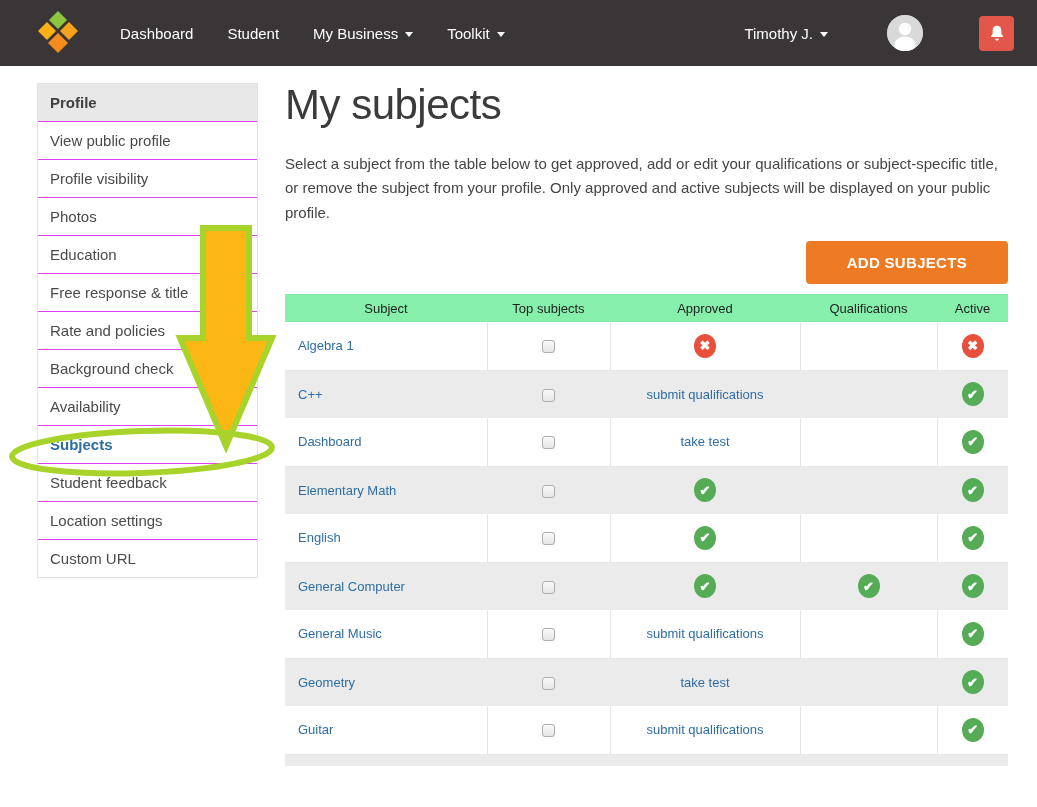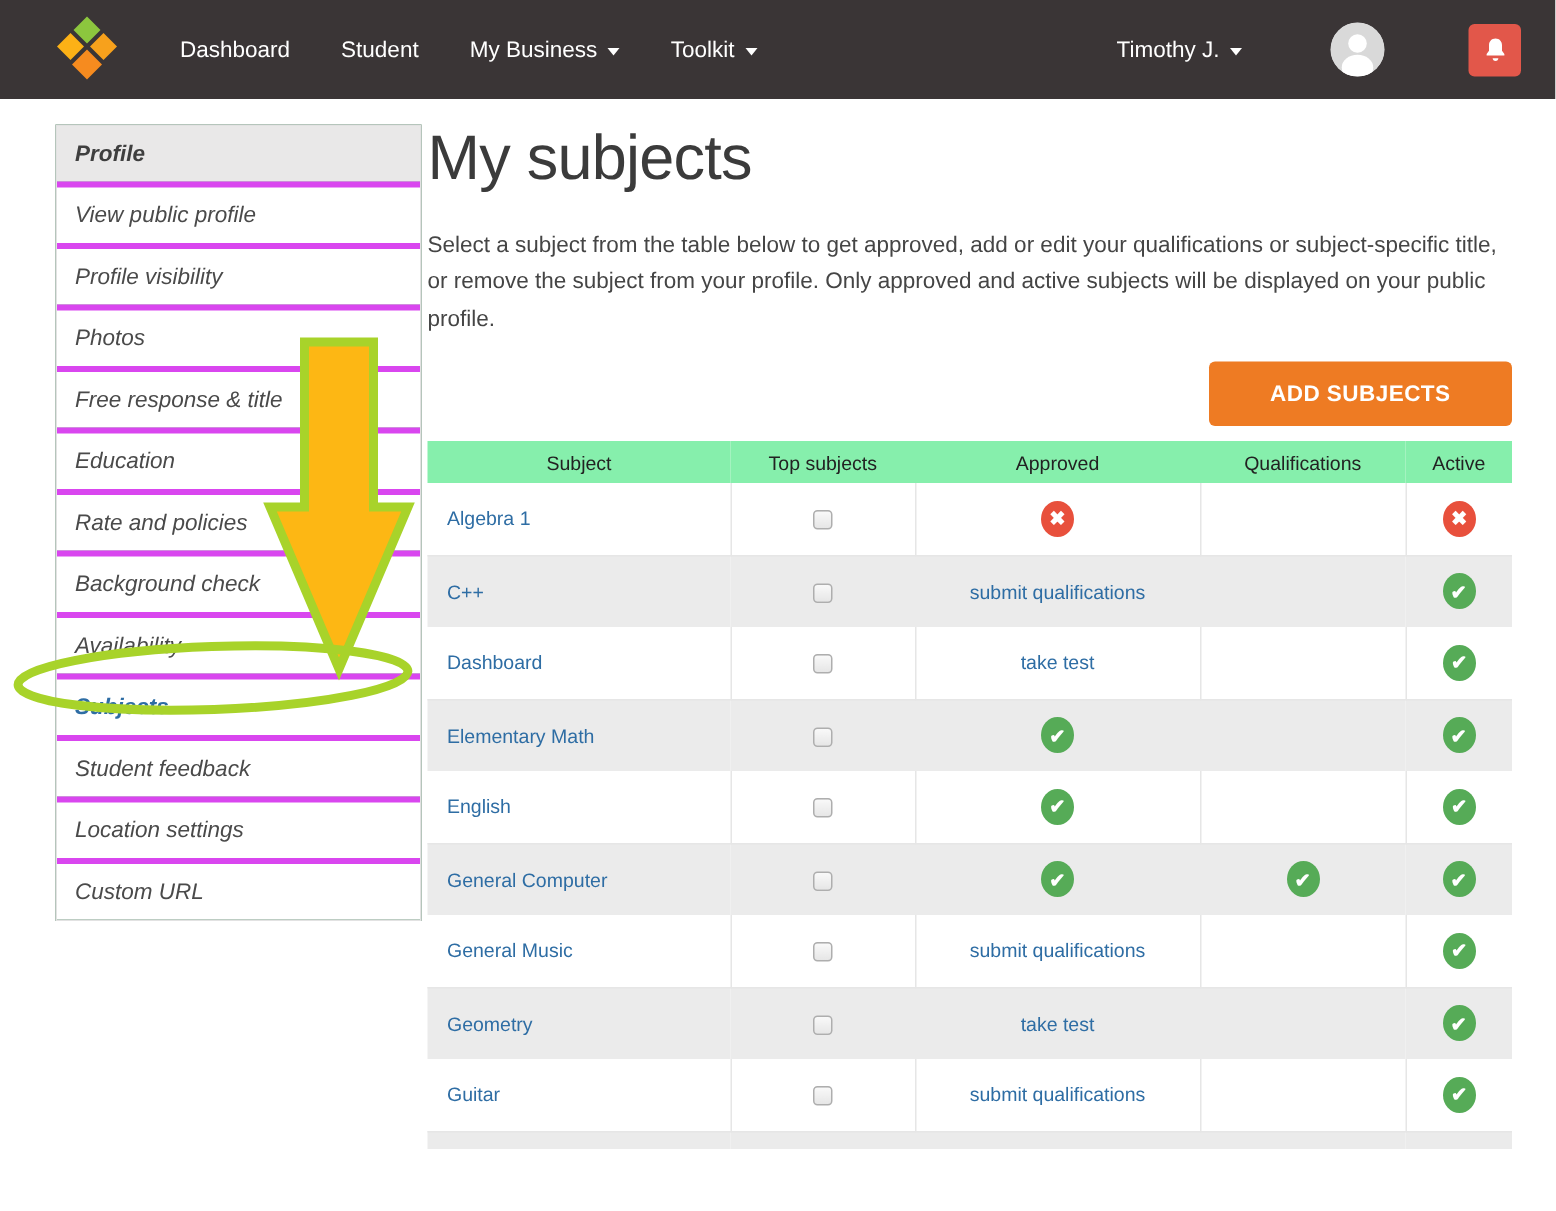--- a/index.html
+++ b/index.html
@@ -36,30 +36,30 @@
     overflow:hidden; margin-right:15px; cursor:pointer; flex:0 0 auto;
   }
   .bell-btn {
     width:35px; height:35px; border:none; border-radius:4px;
     background:#e2574a; cursor:pointer;
     display:flex; align-items:center; justify-content:center;
   }
 
   
   .sidebar {
-    position:absolute; left:37px; top:83px; width:244px;
-    border:1px solid #e2e2e2; background:#14532d;font-style:italic;
+    position:absolute; left:37px; top:83px; width:221px;
+    border:1px solid #e2e2e2; background:#7dd3fc;
   }
   .sidebar-header {
     background:#e9e8e8; padding:10px 12px; font-size:15px;
     font-weight:bold; color:#3f3f3f;
   }
   .sidebar-item {
     padding:10px 12px; font-size:15px; color:#4a4a4a;
-    border-top:4px solid #d946ef; cursor:pointer; background:#fff;
+    border-top:1px solid #d946ef; cursor:pointer; background:#fff;
   }
   .sidebar-item.active { color:#2e6da4; font-weight:bold; }
 
   
   .main { position:absolute; left:285px; top:75px; width:723px; height:732px; }
   .page-title { position:absolute; top:6px; left:0; font-size:42px; font-weight:300; color:#3b3b3b; letter-spacing:-0.5px; }
   .page-desc { position:absolute; top:77px; left:0; width:723px; font-size:15px; line-height:1.62; color:#454545; }
   .btn-row { position:absolute; top:166px; right:0; }
   .add-btn {
     background:#ee7b23; color:#fff; border:none; border-radius:4px;
@@ -141,22 +141,22 @@
     </button>
   </div>
 </header>
 
 <aside class="sidebar">
   <div class="sidebar-header">Profile</div>
   <div id="sidebar-list">
       <div class="sidebar-item">View public profile</div>
       <div class="sidebar-item">Profile visibility</div>
       <div class="sidebar-item">Photos</div>
+      <div class="sidebar-item">Education</div>
       <div class="sidebar-item">Free response &amp; title</div>
-      <div class="sidebar-item">Education</div>
       <div class="sidebar-item">Rate and policies</div>
       <div class="sidebar-item">Background check</div>
       <div class="sidebar-item">Availability</div>
       <div class="sidebar-item active">Subjects</div>
       <div class="sidebar-item">Student feedback</div>
       <div class="sidebar-item">Location settings</div>
       <div class="sidebar-item">Custom URL</div>
     </div>
 </aside>
 

